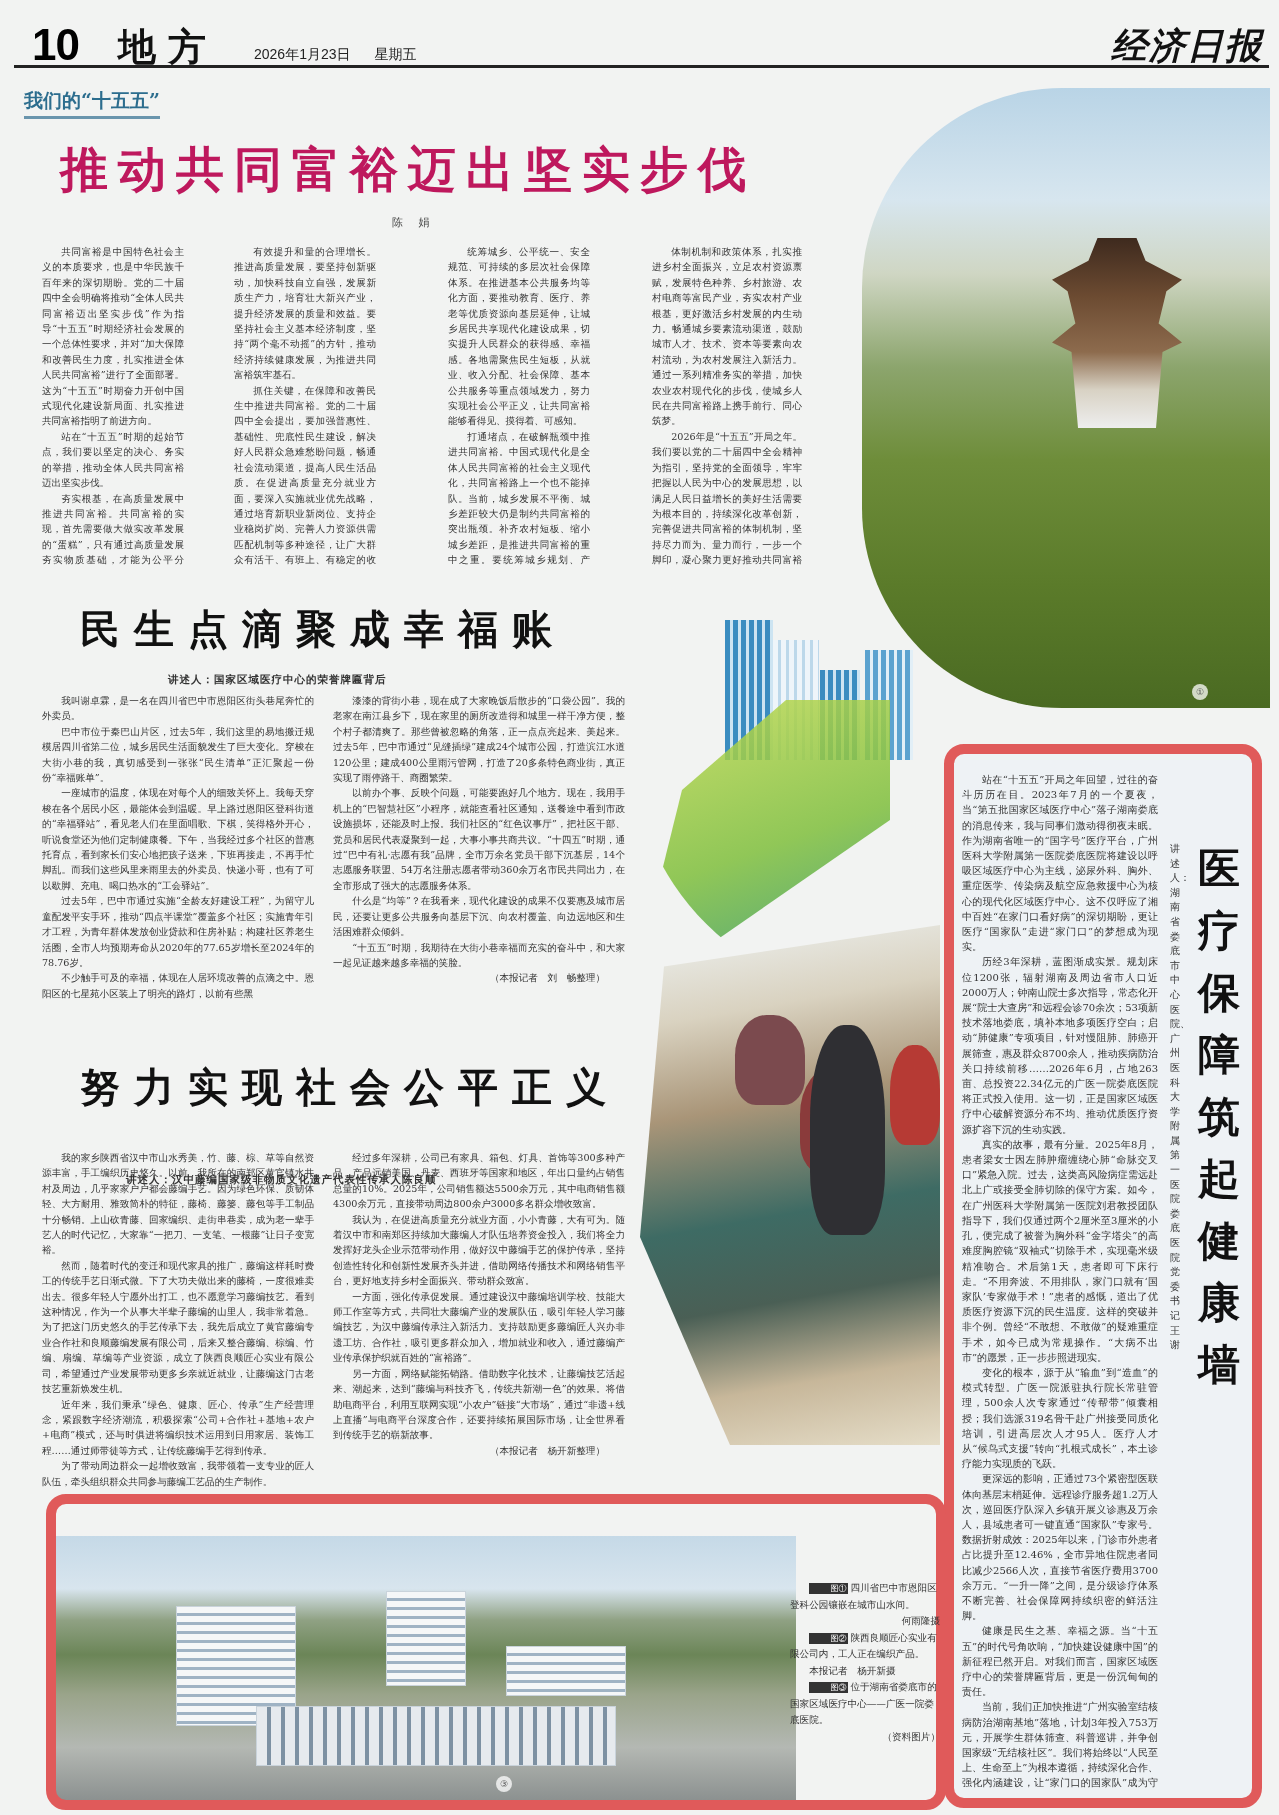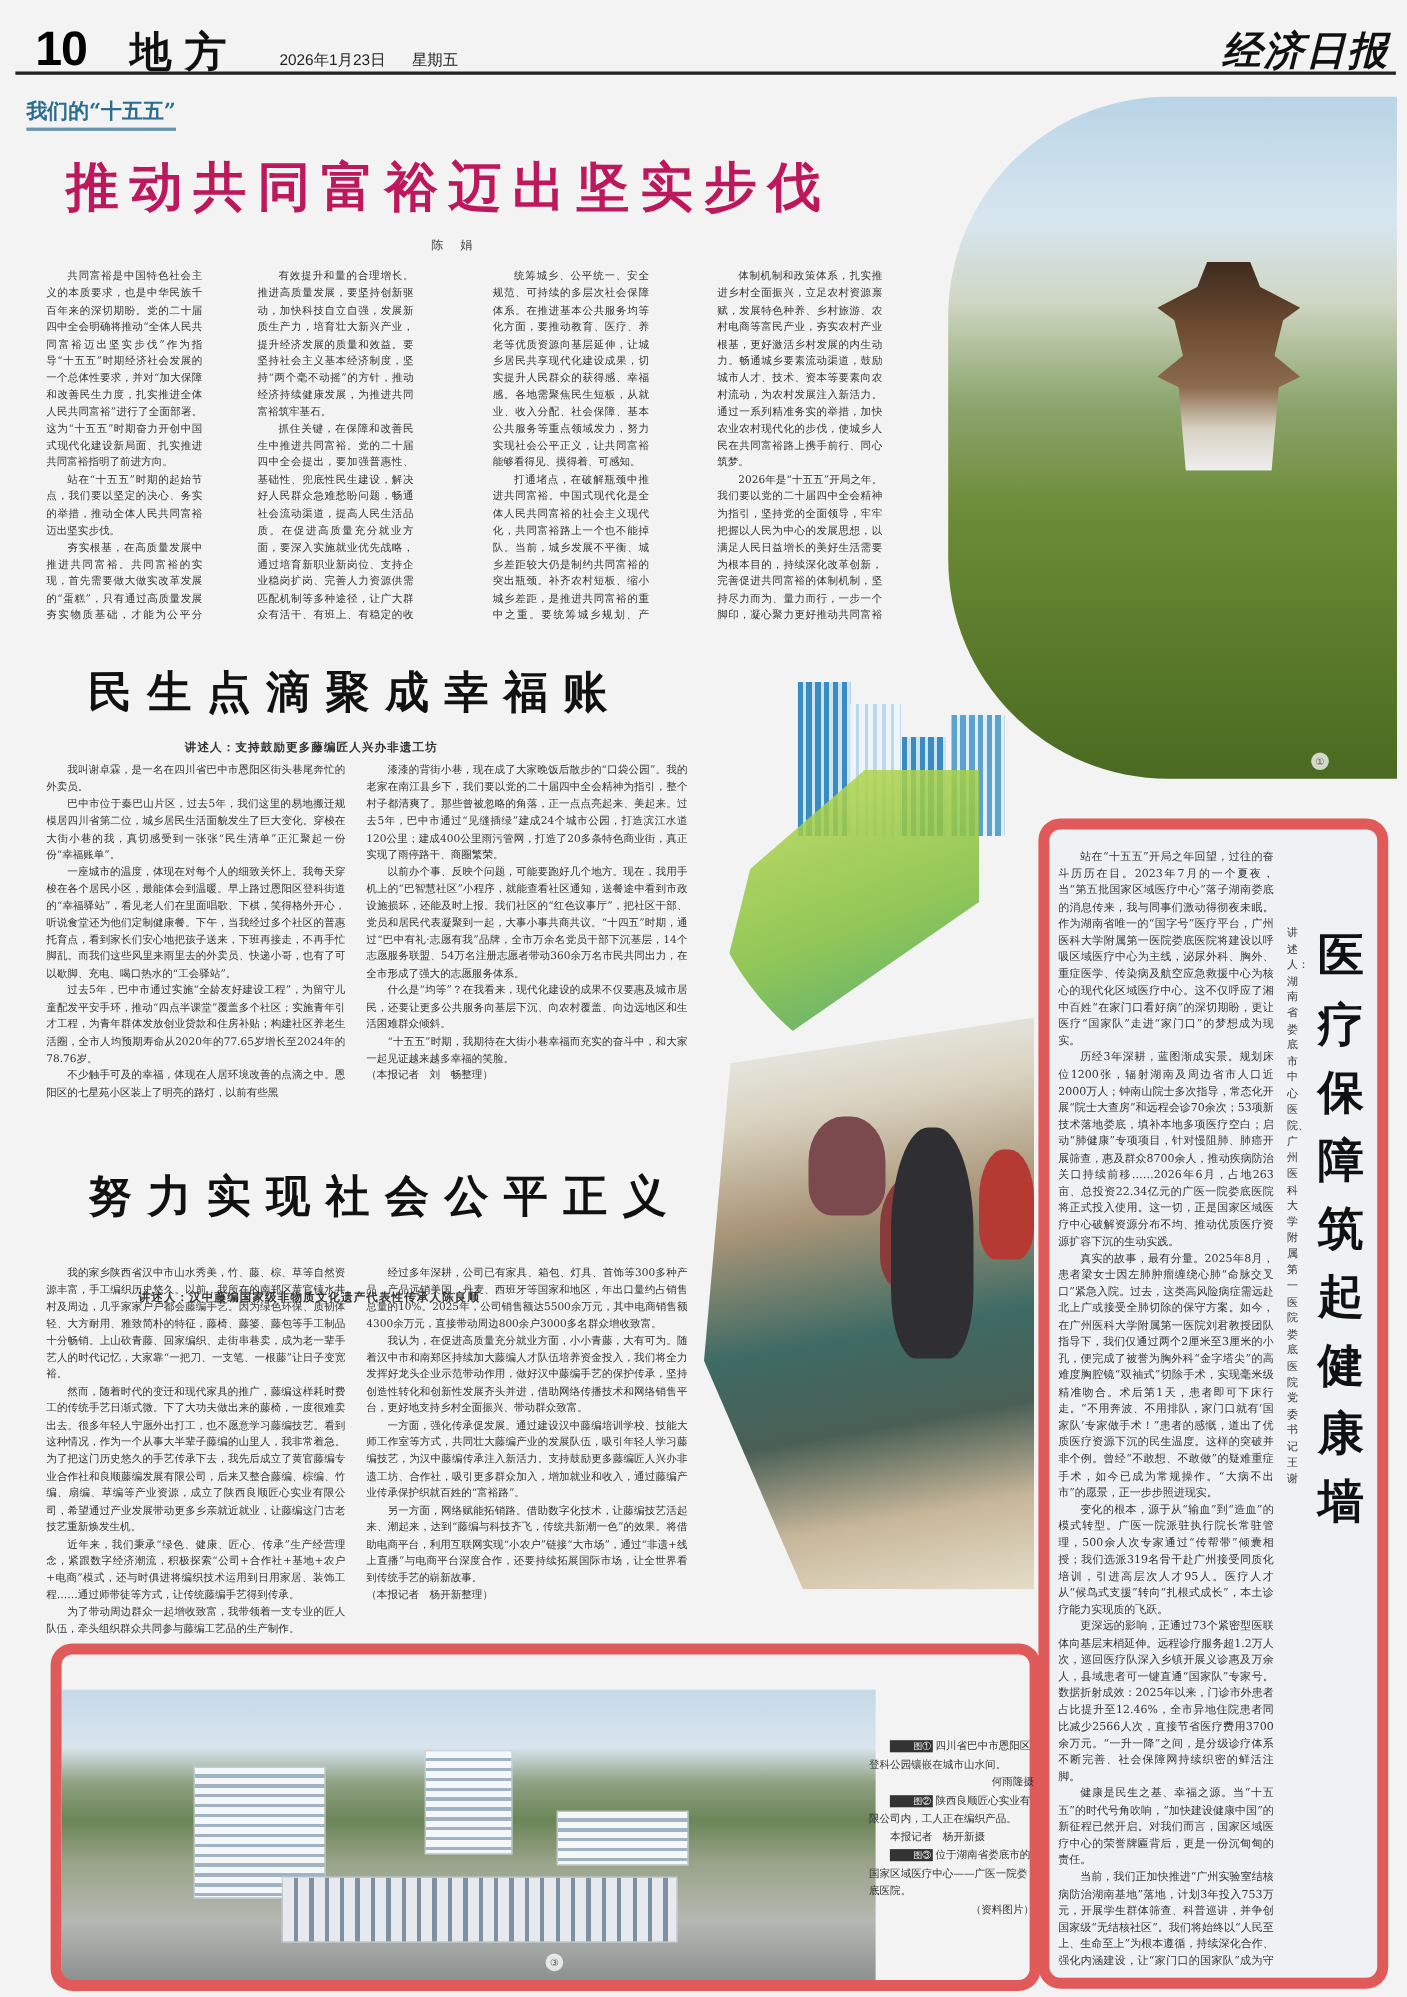--- a/index.html
+++ b/index.html
@@ -31,21 +31,21 @@
 .img-weave{position:absolute;left:640px;top:925px;width:300px;height:520px;background:linear-gradient(170deg,#eef2f2 0%,#d9d2c0 18%,#a99578 35%,#3e6b64 55%,#4a5f55 70%,#c7b79a 85%,#e5ddc8 100%);clip-path:polygon(8% 8%,100% 0,100% 100%,30% 100%,0 60%)}
 .person{position:absolute;border-radius:45% 45% 30% 30%}
 
 .redframe{position:absolute;border:10px solid #e05a5a;border-radius:20px}
 .box-medical{left:944px;top:744px;width:318px;height:1064px;background:#eef2f5}
 .box-hospital{left:46px;top:1494px;width:900px;height:316px}
 .med-title{position:absolute;left:1198px;top:838px;width:50px;font:bold 42px/62px "DejaVu Serif",serif;color:#111;text-align:left;word-break:break-all}
 .med-speaker{position:absolute;left:1170px;top:842px;width:16px;font:10px/14.6px "DejaVu Serif",serif;color:#333;word-break:break-all}
 .h2{position:absolute;font:bold 40px "DejaVu Serif",serif;letter-spacing:14px;color:#111}
 .speaker{position:absolute;font:bold 10.5px "DejaVu Serif",serif;color:#333;letter-spacing:1px}
-.signoff{text-indent:0;padding-right:20px}
+.signoff{text-align:right;text-indent:0;padding-right:20px}
 .hosp-img{position:absolute;left:56px;top:1536px;width:740px;height:264px;overflow:hidden;
  background:linear-gradient(180deg,#c5d9e7 0%,#d8e5ee 20%,#8fa183 32%,#6b8557 45%,#9aa48a 60%,#b4b8b3 80%,#8c9190 100%)}
 .hb{position:absolute;background:repeating-linear-gradient(180deg,#f5f7f8 0 6px,#9fb3c4 6px 9px);border:1px solid #c9d3db}
 .caption{position:absolute;left:790px;top:1580px;width:150px;font:9.6px/16.5px "DejaVu Serif",serif;color:#333}
 .caption .it{text-indent:2em}
 .caption .r{text-align:right}
 .num{display:inline-block;background:#333;color:#fff;font:8px "Liberation Sans",sans-serif;padding:0 2px;margin-right:2px}
 </style>
 </head>
 <body>
@@ -89,30 +89,30 @@
 
   <div class="city">
     <div class="b" style="left:85px;width:48px;height:140px"></div>
     <div class="b" style="left:133px;width:46px;height:120px;background:repeating-linear-gradient(90deg,#eef5fa 0 5px,#bcd8ea 5px 8px)"></div>
     <div class="b" style="left:180px;width:40px;height:90px"></div>
     <div class="b" style="left:225px;width:48px;height:110px;background:repeating-linear-gradient(90deg,#5ba2cf 0 5px,#e2eff7 5px 8px)"></div>
   </div>
   <div class="greenwave"></div>
 
   <div class="h2" style="left:80px;top:602px">民生点滴聚成幸福账</div>
-  <div class="speaker" style="left:168px;top:673px">讲述人：支持鼓励更多藤编匠人兴办非遗工坊</div>
+  <div class="speaker" style="left:168px;top:673px">讲述人：国家区域医疗中心的荣誉牌匾背后</div>
   <div class="col body" style="left:42px;top:693px;width:272px;height:336px">
     <p>我叫谢卓霖，是一名在四川省巴中市恩阳区街头巷尾奔忙的外卖员。</p>
     <p>巴中市位于秦巴山片区，过去5年，我们这里的易地搬迁规模居四川省第二位，城乡居民生活面貌发生了巨大变化。穿梭在大街小巷的我，真切感受到一张张“民生清单”正汇聚起一份份“幸福账单”。</p>
     <p>一座城市的温度，体现在对每个人的细致关怀上。我每天穿梭在各个居民小区，最能体会到温暖。早上路过恩阳区登科街道的“幸福驿站”，看见老人们在里面唱歌、下棋，笑得格外开心，听说食堂还为他们定制健康餐。下午，当我经过多个社区的普惠托育点，看到家长们安心地把孩子送来，下班再接走，不再手忙脚乱。而我们这些风里来雨里去的外卖员、快递小哥，也有了可以歇脚、充电、喝口热水的“工会驿站”。</p>
     <p>过去5年，巴中市通过实施“全龄友好建设工程”，为留守儿童配发平安手环，推动“四点半课堂”覆盖多个社区；实施青年引才工程，为青年群体发放创业贷款和住房补贴；构建社区养老生活圈，全市人均预期寿命从2020年的77.65岁增长至2024年的78.76岁。</p>
     <p>不少触手可及的幸福，体现在人居环境改善的点滴之中。恩阳区的七星苑小区装上了明亮的路灯，以前有些黑</p>
   </div>
   <div class="col body" style="left:333px;top:693px;width:292px;height:336px">
-    <p>漆漆的背街小巷，现在成了大家晚饭后散步的“口袋公园”。我的老家在南江县乡下，我们要以党的二十届四中全会精神为指引，整个村子都清爽了。那些曾被忽略的角落，正一点点亮起来、美起来。过去5年，巴中市通过“见缝插绿”建成24个城市公园，打造滨江水道120公里；建成400公里雨污管网，打造了20多条特色商业街，真正实现了雨停路干、商圈繁荣。</p>
+    <p>漆漆的背街小巷，现在成了大家晚饭后散步的“口袋公园”。我的老家在南江县乡下，现在家里的厕所改造得和城里一样干净方便，整个村子都清爽了。那些曾被忽略的角落，正一点点亮起来、美起来。过去5年，巴中市通过“见缝插绿”建成24个城市公园，打造滨江水道120公里；建成400公里雨污管网，打造了20多条特色商业街，真正实现了雨停路干、商圈繁荣。</p>
     <p>以前办个事、反映个问题，可能要跑好几个地方。现在，我用手机上的“巴智慧社区”小程序，就能查看社区通知，送餐途中看到市政设施损坏，还能及时上报。我们社区的“红色议事厅”，把社区干部、党员和居民代表凝聚到一起，大事小事共商共议。“十四五”时期，通过“巴中有礼·志愿有我”品牌，全市万余名党员干部下沉基层，14个志愿服务联盟、54万名注册志愿者带动360余万名市民共同出力，在全市形成了强大的志愿服务体系。</p>
     <p>什么是“均等”？在我看来，现代化建设的成果不仅要惠及城市居民，还要让更多公共服务向基层下沉、向农村覆盖、向边远地区和生活困难群众倾斜。</p>
     <p>“十五五”时期，我期待在大街小巷幸福而充实的奋斗中，和大家一起见证越来越多幸福的笑脸。</p>
     <p class="signoff">（本报记者　刘　畅整理）</p>
   </div>
 
   <div class="img-weave">
     <div class="person" style="left:160px;top:140px;width:80px;height:110px;background:#8a3b3b"></div>
     <div class="person" style="left:95px;top:90px;width:70px;height:90px;background:#7b4a4e"></div>
     <div class="person" style="left:170px;top:100px;width:75px;height:210px;background:#2f2f33"></div>

